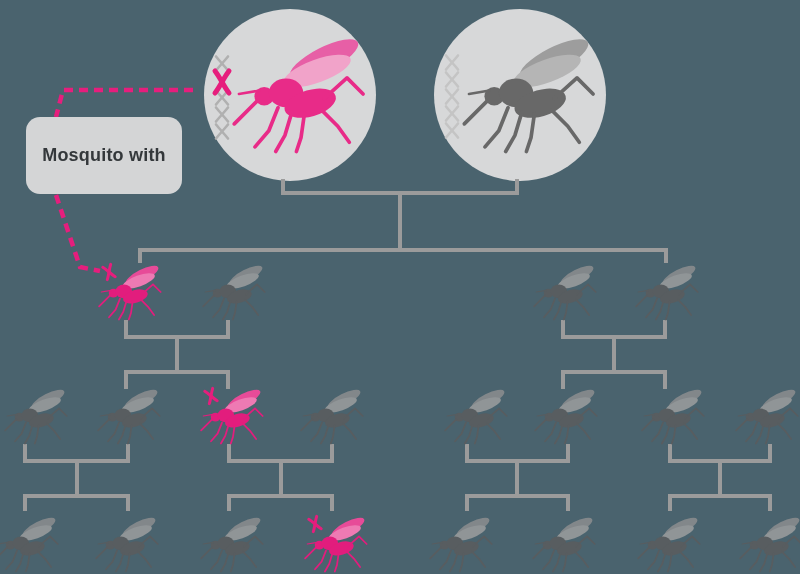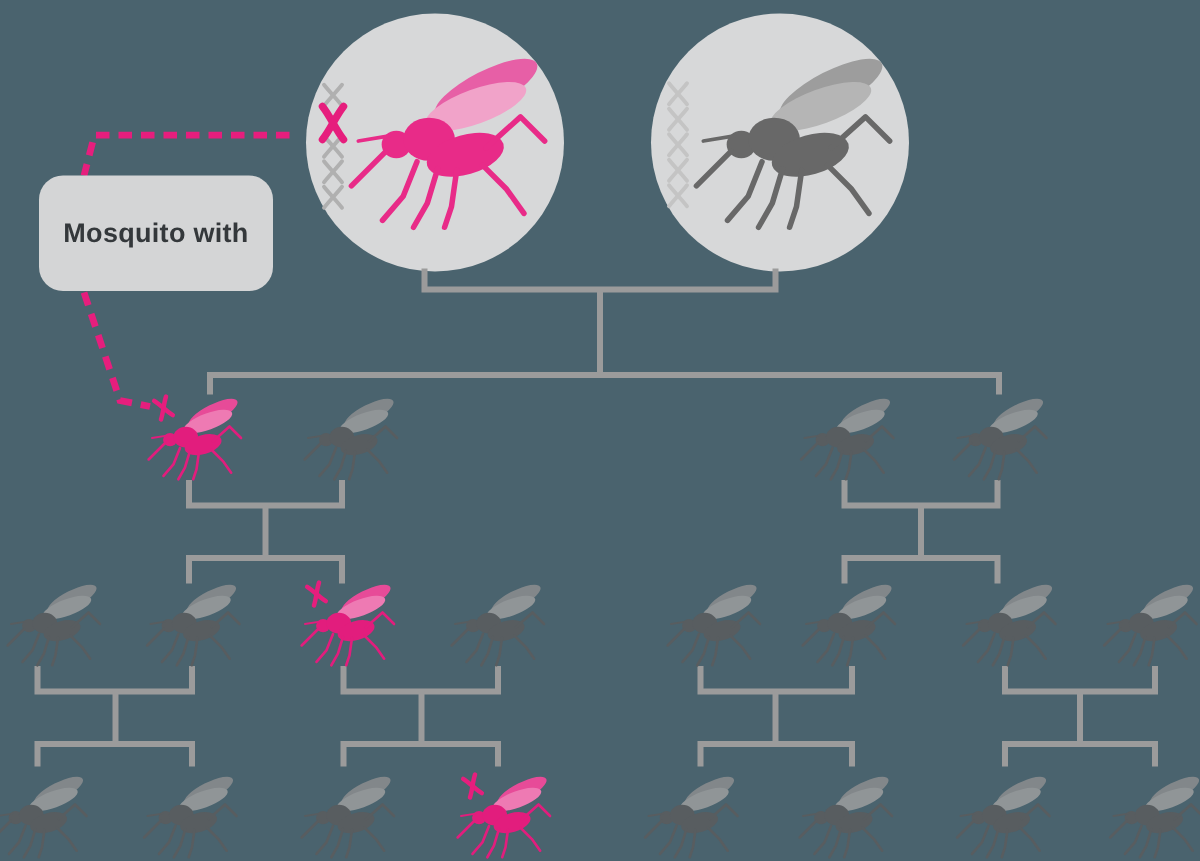--- a/index.html
+++ b/index.html
@@ -108,16 +108,16 @@
         <use href="#mosq" class="mosq-sm-wild" transform="translate(233 544) scale(0.55)"></use>
         <use href="#mosq" class="mosq-sm-modified" transform="translate(337 544) scale(0.55)"></use>
         <use href="#genex" transform="translate(315 524) rotate(-20) scale(0.6)" color="#e61e7d"></use>
         <use href="#mosq" class="mosq-sm-wild" transform="translate(462 544) scale(0.55)"></use>
         <use href="#mosq" class="mosq-sm-wild" transform="translate(565 544) scale(0.55)"></use>
         <use href="#mosq" class="mosq-sm-wild" transform="translate(670 544) scale(0.55)"></use>
         <use href="#mosq" class="mosq-sm-wild" transform="translate(772 544) scale(0.55)"></use>
       </g>
   </svg>
 
-  <div id="gene-label" style="left: 26px; top: 117px; width: 156px; height: 77px; background: rgb(212, 213, 214); color: rgb(52, 56, 59); border-radius: 16px;">
+  <div id="gene-label" style="left: 26px; top: 117px; width: 156px; height: 77px; background: rgb(212, 213, 214); color: rgb(52, 56, 59);">
     <div>Mosquito with</div>
   </div>
 </div>
 
 </body></html>

